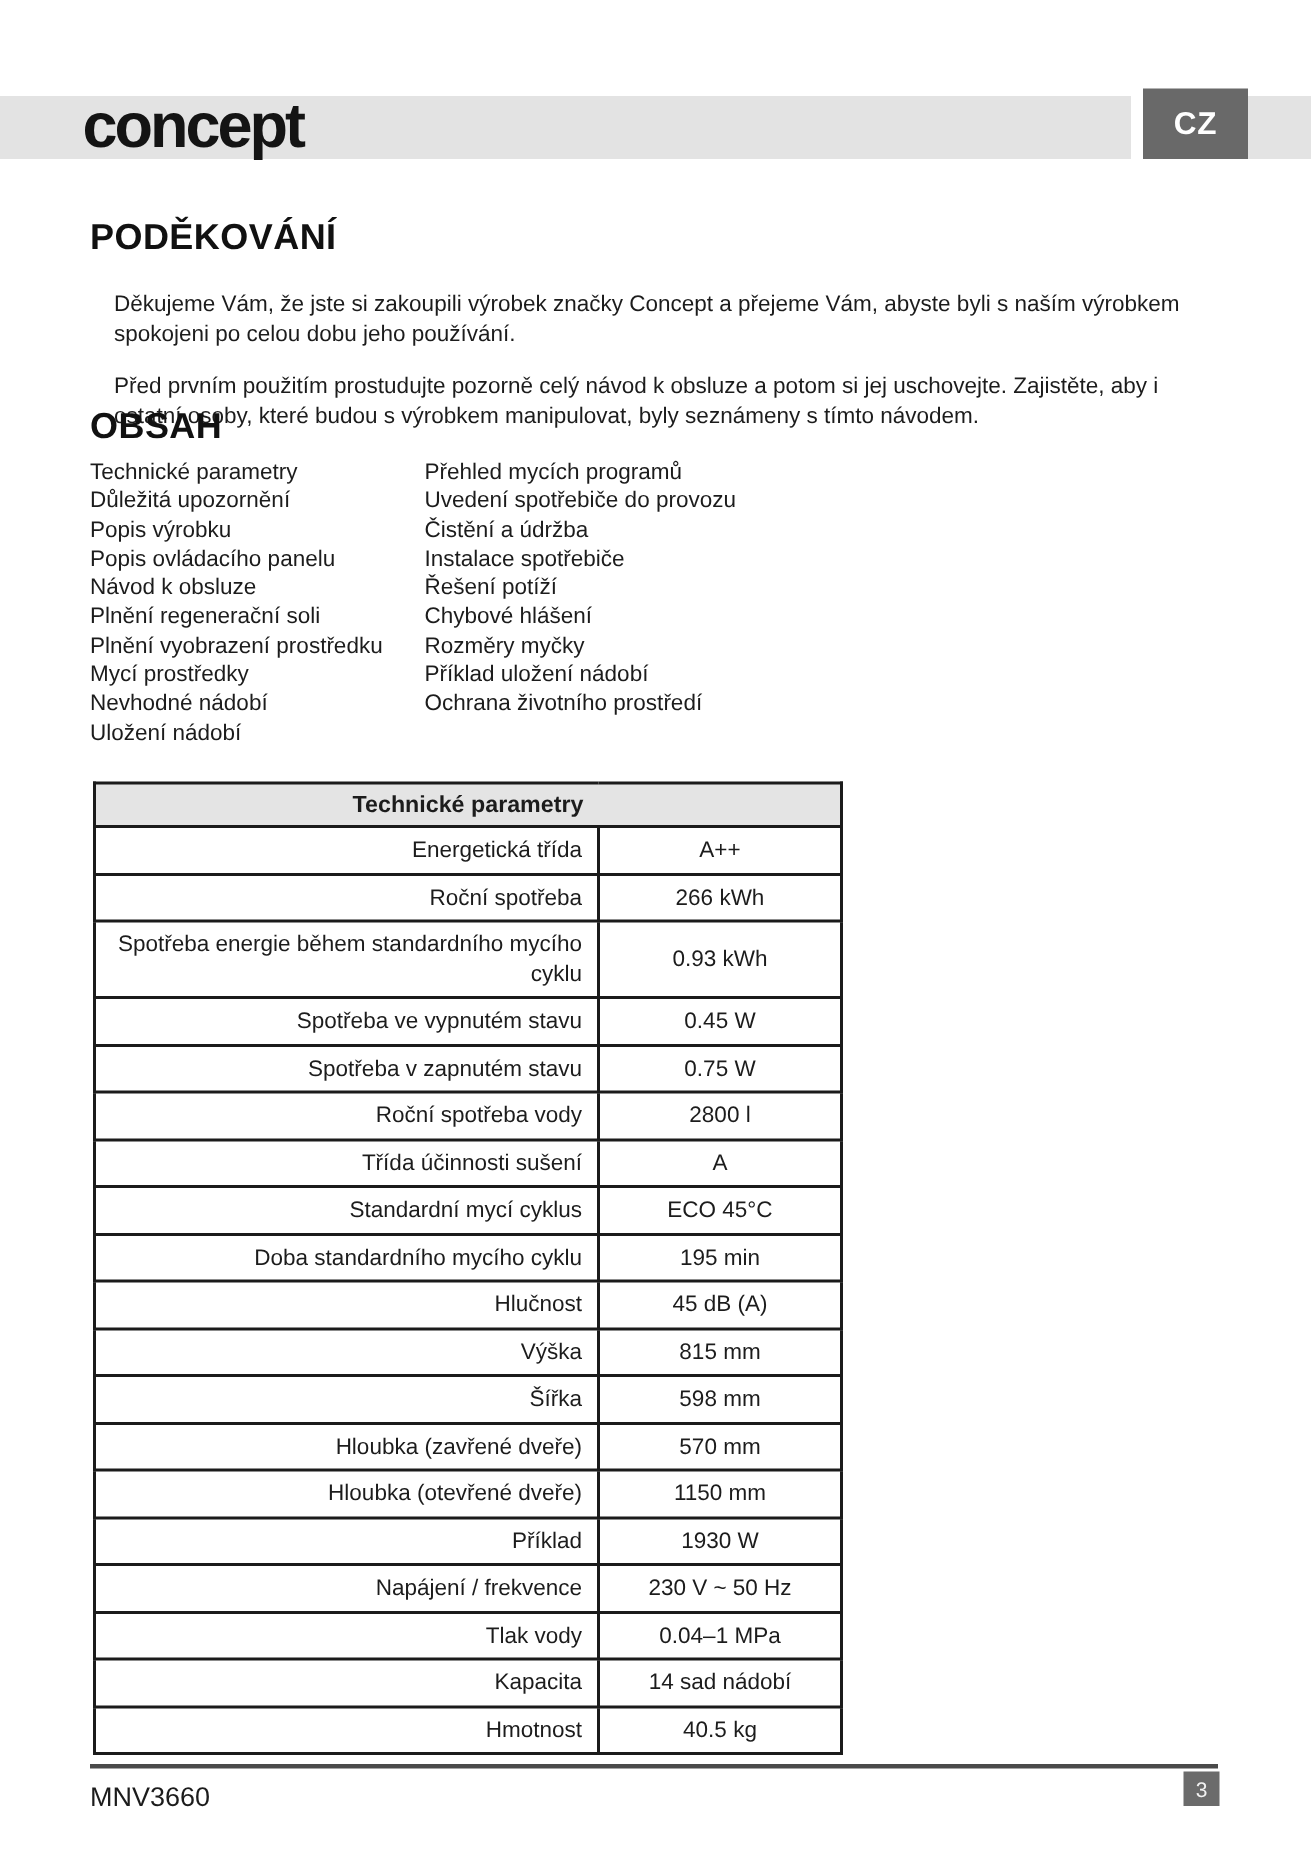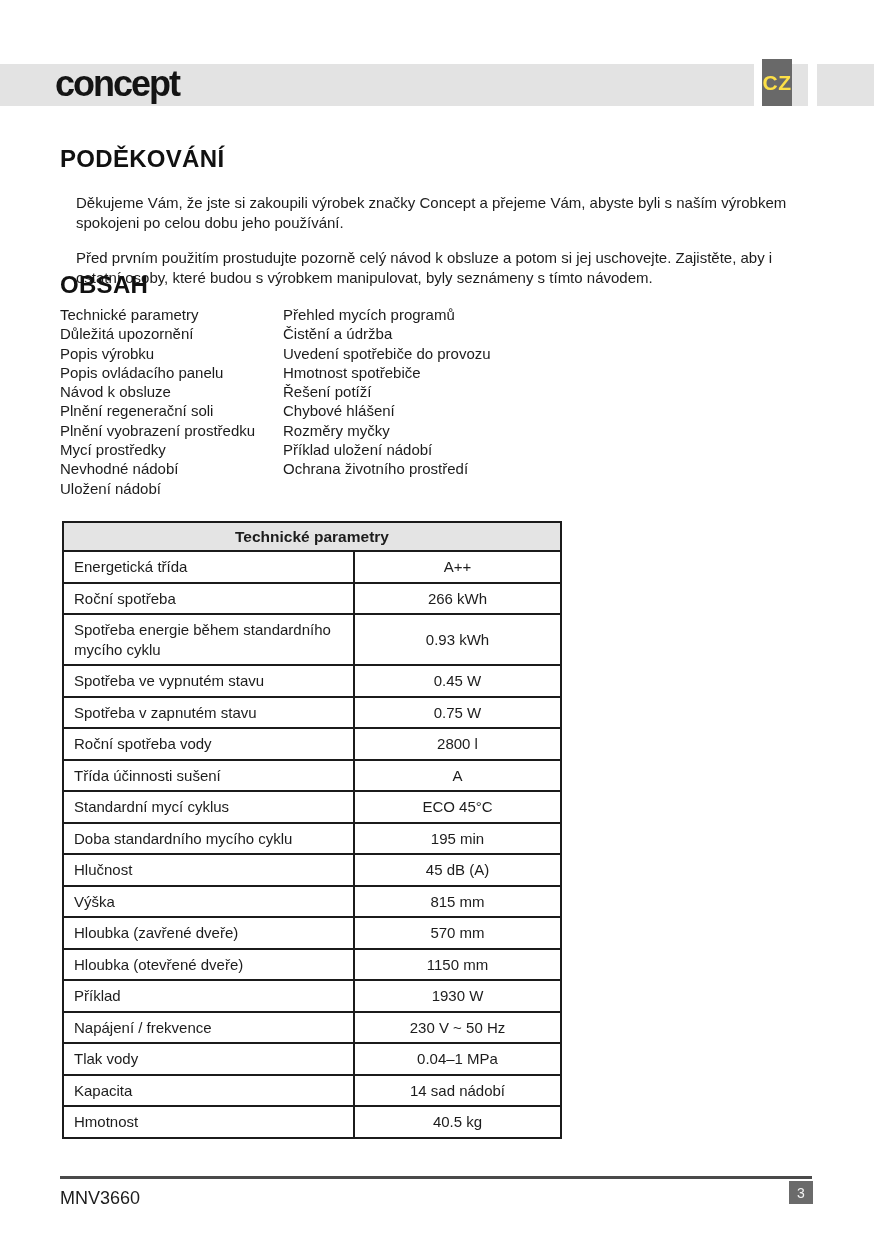--- a/index.html
+++ b/index.html
@@ -20,38 +20,38 @@
   .header-bar {
     position: absolute;
     left: 0; top: 64px;
     width: 874px; height: 42px;
     background: #e3e3e3;
   }
   .logo {
     position: absolute;
     left: 55px; top: 63px;
     height: 42px; line-height: 42px;
-    font-size: 36px;
+    font-size: 42px;
     font-weight: 800;
     letter-spacing: -2px;
     color: #141414;
   }
   .badge-gap {
     position: absolute;
     top: 64px; height: 42px;
     background: #ffffff;
   }
   .gap-left  { left: 754px; width: 8px; }
   .gap-right { left: 808px; width: 9px; }
   .cz-badge {
     position: absolute;
     left: 762px; top: 59px;
-    width: 30px; height: 47px;
+    width: 70px; height: 47px;
     background: #696969;
-    color: #fde047;
+    color: #ffffff;
     font-size: 21px;
     font-weight: 700;
     display: flex; align-items: center; justify-content: center;
     letter-spacing: 0.5px;
   }
 
   
   .section-title {
     position: absolute;
     left: 60px;
@@ -101,21 +101,21 @@
     font-size: 15.5px;
     text-align: center;
     padding: 4px 8px;
     height: 29px;
   }
   table.params td {
     padding: 5px 10px;
     line-height: 19.5px;
     height: 31px;
   }
-  td.param-label { width: 291px; text-align: left; margin-left: 45px; }
+  td.param-label { width: 336px; text-align: right; margin-left: 45px; }
   td.param-value { text-align: center; }
 
   
   .note {
     position: absolute;
     left: 594px; top: 1047px;
     width: 232px;
     font-size: 15px;
     line-height: 20.5px;
     white-space: pre-line;
@@ -168,23 +168,23 @@
       <div class="toc-item">Popis ovládacího panelu</div>
       <div class="toc-item">Návod k obsluze</div>
       <div class="toc-item">Plnění regenerační soli</div>
       <div class="toc-item">Plnění vyobrazení prostředku</div>
       <div class="toc-item">Mycí prostředky</div>
       <div class="toc-item">Nevhodné nádobí</div>
       <div class="toc-item">Uložení nádobí</div>
     </div>
   <div class="toc-col toc-right">
       <div class="toc-item">Přehled mycích programů</div>
+      <div class="toc-item">Uvedení spotřebiče do provozu</div>
       <div class="toc-item">Čistění a údržba</div>
-      <div class="toc-item">Uvedení spotřebiče do provozu</div>
-      <div class="toc-item">Hmotnost spotřebiče</div>
+      <div class="toc-item">Instalace spotřebiče</div>
       <div class="toc-item">Řešení potíží</div>
       <div class="toc-item">Chybové hlášení</div>
       <div class="toc-item">Rozměry myčky</div>
       <div class="toc-item">Příklad uložení nádobí</div>
       <div class="toc-item">Ochrana životního prostředí</div>
     </div>
 
   <table class="params">
     <thead>
       <tr>
@@ -230,20 +230,24 @@
         </tr>
         <tr>
           <td class="param-label">Hlučnost</td>
           <td class="param-value">45 dB (A)</td>
         </tr>
         <tr>
           <td class="param-label">Výška</td>
           <td class="param-value">815 mm</td>
         </tr>
         <tr>
+          <td class="param-label">Šířka</td>
+          <td class="param-value">598 mm</td>
+        </tr>
+        <tr>
           <td class="param-label">Hloubka (zavřené dveře)</td>
           <td class="param-value">570 mm</td>
         </tr>
         <tr>
           <td class="param-label">Hloubka (otevřené dveře)</td>
           <td class="param-value">1150 mm</td>
         </tr>
         <tr>
           <td class="param-label">Příklad</td>
           <td class="param-value">1930 W</td>

